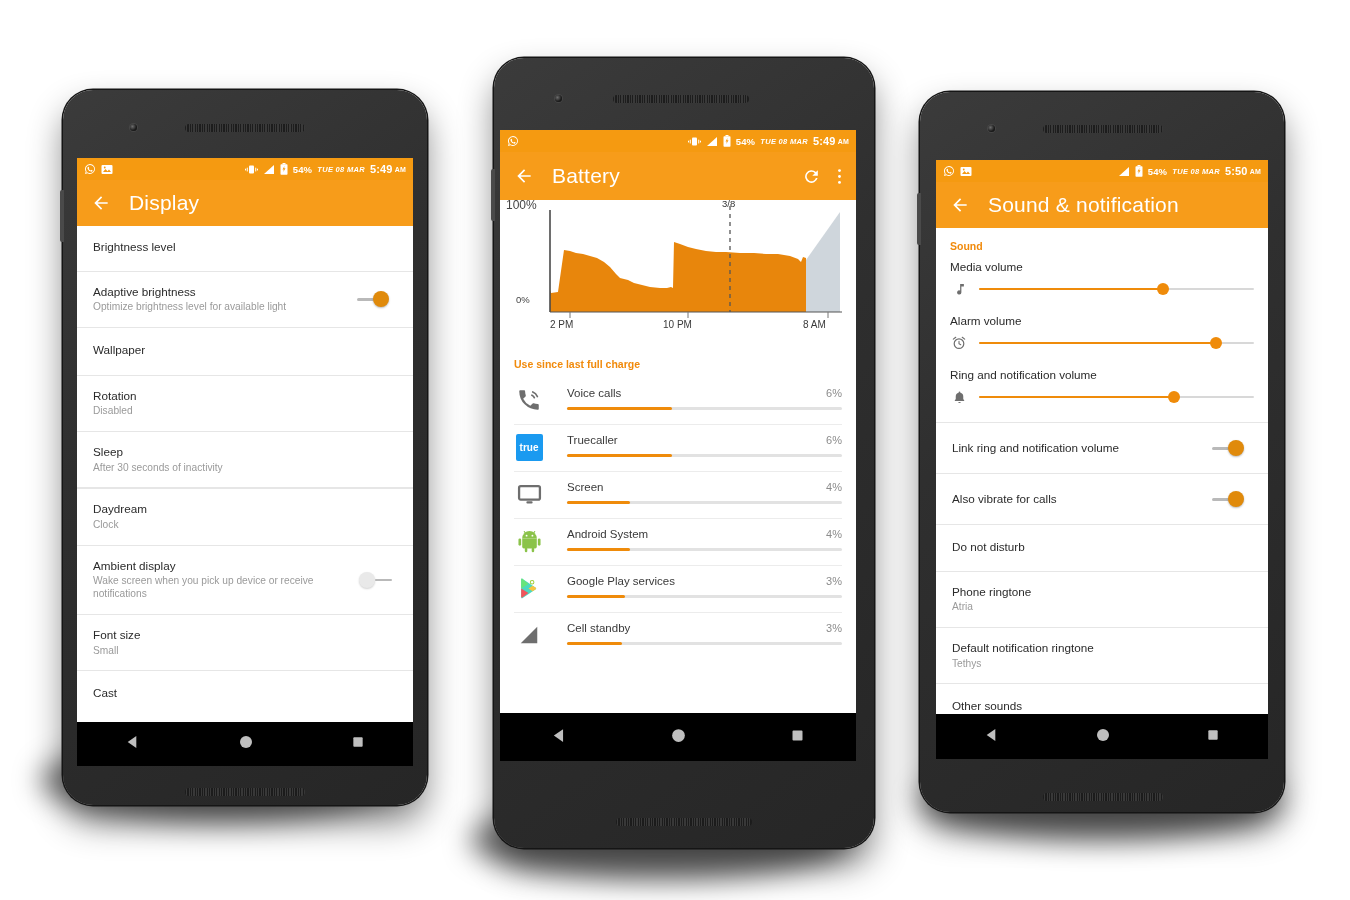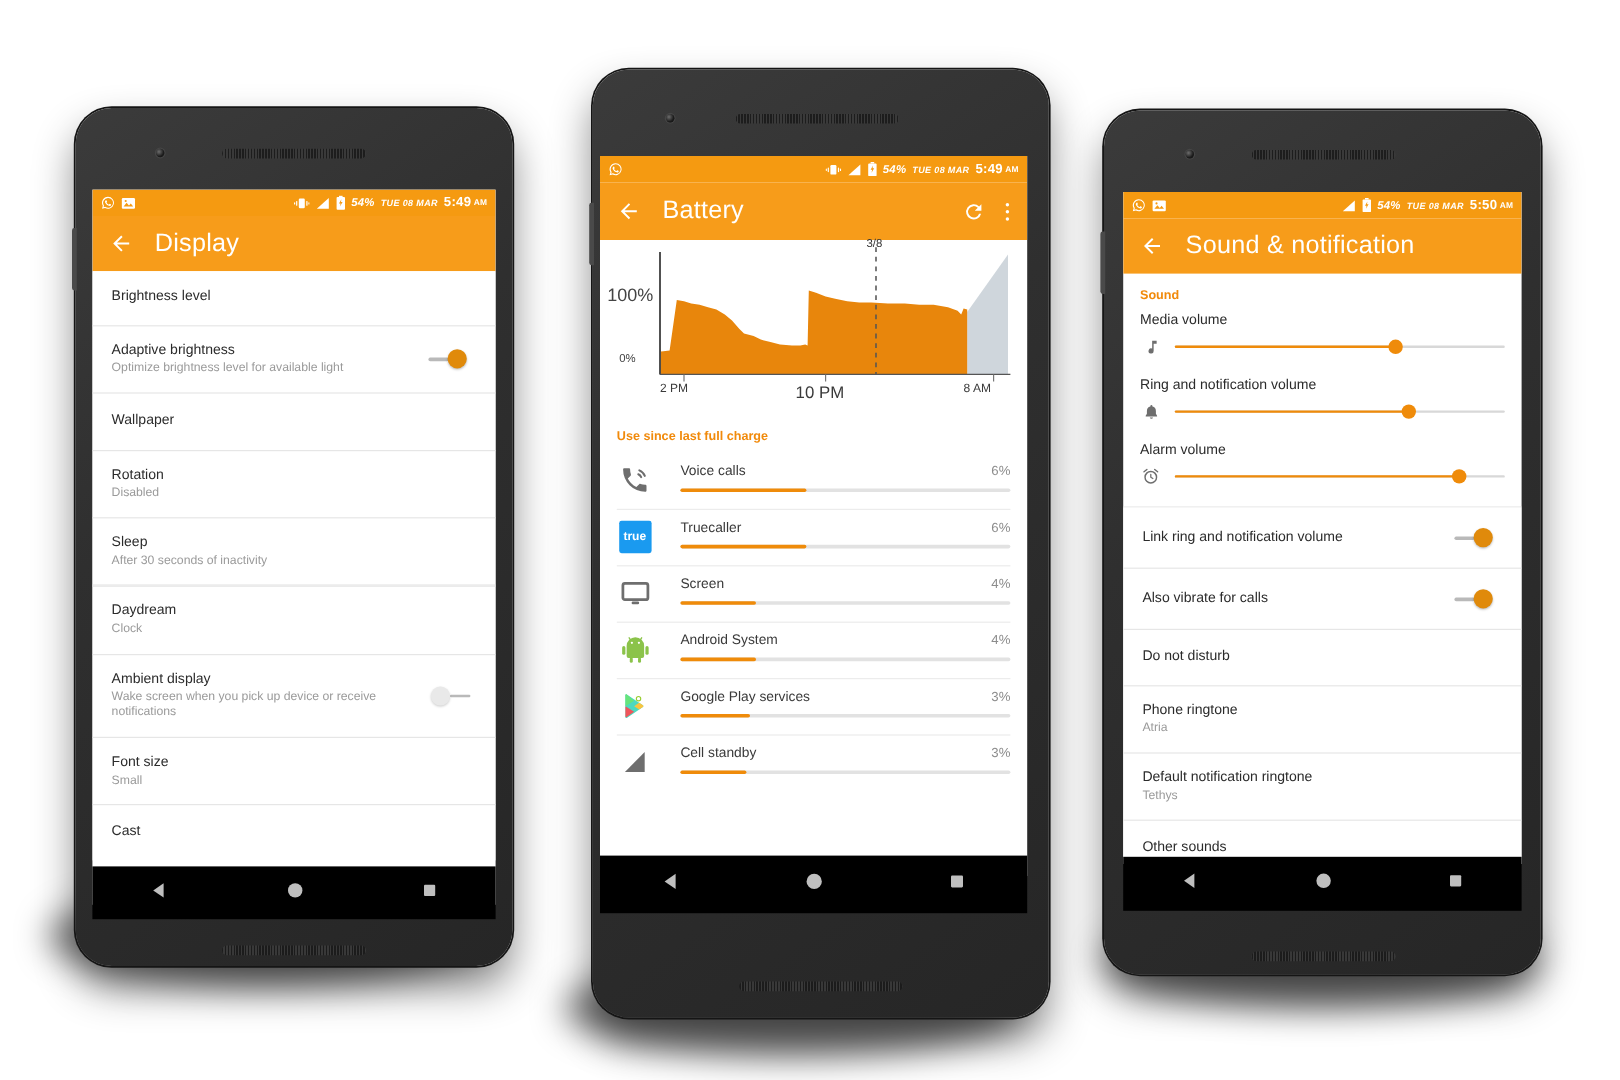--- a/index.html
+++ b/index.html
@@ -59,21 +59,21 @@
     height: 22px;
     background: #F59A11;
     display: flex; align-items: center;
     padding: 0 7px;
     color: #fff;
     font-size: 9.5px;
     letter-spacing: .2px;
   }
   .sb-left { display: flex; align-items: center; gap: 5px; }
   .sb-right { margin-left: auto; display: flex; align-items: center; gap: 5px; }
-  .sb-pct { font-weight: 700; font-size: 9.5px; font-style: italic; }
+  .sb-pct { font-weight: 700; font-size: 9.5px; }
   .sb-date { font-size: 7.5px; font-weight: 700; letter-spacing: .3px; font-style: italic; }
   .sb-time { font-size: 11px; font-weight: 700; }
   .sb-ampm { font-size: 7px; font-weight: 700; margin-left: -3px; }
   .ico { display: block; }
 
   
   .appbar {
     background: #F79C1A;
     display: flex; align-items: center;
     padding: 0 14px;
@@ -404,25 +404,25 @@
           <line x1="40" y1="10" x2="40" y2="112" stroke="#4a4a4a" stroke-width="1.6"></line>
 
           <line x1="40" y1="112" x2="332" y2="112" stroke="#555" stroke-width="1.2"></line>
 
           <line x1="60" y1="112" x2="60" y2="118" stroke="#777" stroke-width="1"></line>
           <line x1="178" y1="112" x2="178" y2="118" stroke="#777" stroke-width="1"></line>
           <line x1="318" y1="112" x2="318" y2="118" stroke="#777" stroke-width="1"></line>
 
           <line x1="220" y1="6" x2="220" y2="112" stroke="#555" stroke-width="1.3" stroke-dasharray="4,4"></line>
         </svg>
-        <div style="position:absolute; left:6px; top:-2px; font-size:15px; color:#444;margin-top:40px;">100%</div>
+        <div style="position:absolute; left:6px; top:-2px; font-size:12px; color:#444;">100%</div>
         <div style="position:absolute; left:16px; top:94px; font-size:9.5px; color:#444;">0%</div>
         <div style="position:absolute; left:222px; top:-2px; font-size:9.5px; color:#333;">3/8</div>
         <div style="position:absolute; left:50px; top:119px; font-size:10px; color:#3a3a3a;">2 PM</div>
-        <div style="position:absolute; left:163px; top:119px; font-size:14px; color:#3a3a3a;">10 PM</div>
+        <div style="position:absolute; left:163px; top:119px; font-size:10px; color:#3a3a3a;">10 PM</div>
         <div style="position:absolute; left:303px; top:119px; font-size:10px; color:#3a3a3a;">8 AM</div>
       </div>
 
       <div style="height:16px;"></div>
       <div class="sec-head">Use since last full charge</div>
 
       <div>
 
         <div class="app-row">
           <span class="app-ico">
@@ -625,37 +625,20 @@
           <div class="vol-line">
             <span class="vol-ico">
               <svg width="15" height="15" viewBox="0 0 24 24">
                   <path d="M13 3v10.6a3.4 3.4 0 1 0 2 3.1V7h4V3z" fill="#6e6e6e"></path>
                 </svg>
             </span>
             <div class="slider">
               <span class="strack"></span>
               <span class="sfill" style="width:67%"></span>
               <span class="sthumb" style="left:67%"></span>
-            </div>
-          </div>
-        </div>
-
-        <div class="vol-block" style="padding-top:12px;">
-          <div class="vol-title">Ring and notification volume</div>
-          <div class="vol-line">
-            <span class="vol-ico">
-              <svg width="15" height="15" viewBox="0 0 24 24">
-                  <path d="M12 2.5a1.4 1.4 0 0 1 1.4 1.4v.6a6 6 0 0 1 4.6 5.8v3.9l1.6 2.4v1H4.4v-1L6 14.2v-3.9a6 6 0 0 1 4.6-5.8v-.6A1.4 1.4 0 0 1 12 2.5z" fill="#6e6e6e"></path>
-                  <path d="M9.8 19.2a2.3 2.3 0 0 0 4.4 0z" fill="#6e6e6e"></path>
-                </svg>
-            </span>
-            <div class="slider">
-              <span class="strack"></span>
-              <span class="sfill" style="width:71%"></span>
-              <span class="sthumb" style="left:71%"></span>
             </div>
           </div>
         </div>
 
         <div class="vol-block" style="padding-top:12px;">
           <div class="vol-title">Alarm volume</div>
           <div class="vol-line">
             <span class="vol-ico">
               <svg width="16" height="16" viewBox="0 0 24 24">
                   <circle cx="12" cy="13" r="7.2" fill="none" stroke="#6e6e6e" stroke-width="1.8"></circle>
@@ -663,20 +646,37 @@
                   <path d="M3.5 6.2l3.6-2.8M20.5 6.2l-3.6-2.8" stroke="#6e6e6e" stroke-width="1.8" stroke-linecap="round"></path>
                 </svg>
             </span>
             <div class="slider">
               <span class="strack"></span>
               <span class="sfill" style="width:86%"></span>
               <span class="sthumb" style="left:86%"></span>
             </div>
           </div>
         </div>
+
+        <div class="vol-block" style="padding-top:12px;">
+          <div class="vol-title">Ring and notification volume</div>
+          <div class="vol-line">
+            <span class="vol-ico">
+              <svg width="15" height="15" viewBox="0 0 24 24">
+                  <path d="M12 2.5a1.4 1.4 0 0 1 1.4 1.4v.6a6 6 0 0 1 4.6 5.8v3.9l1.6 2.4v1H4.4v-1L6 14.2v-3.9a6 6 0 0 1 4.6-5.8v-.6A1.4 1.4 0 0 1 12 2.5z" fill="#6e6e6e"></path>
+                  <path d="M9.8 19.2a2.3 2.3 0 0 0 4.4 0z" fill="#6e6e6e"></path>
+                </svg>
+            </span>
+            <div class="slider">
+              <span class="strack"></span>
+              <span class="sfill" style="width:71%"></span>
+              <span class="sthumb" style="left:71%"></span>
+            </div>
+          </div>
+        </div>
       </div>
 
       <div class="divider" style="margin-top:12px;"></div>
 
       <div class="list">
         <div class="row" style="padding-top:14px;padding-bottom:14px;gap:40px;">
           <div class="txt">
               <div class="ttl">Link ring and notification volume</div>
             </div>
           <div class="toggle">

